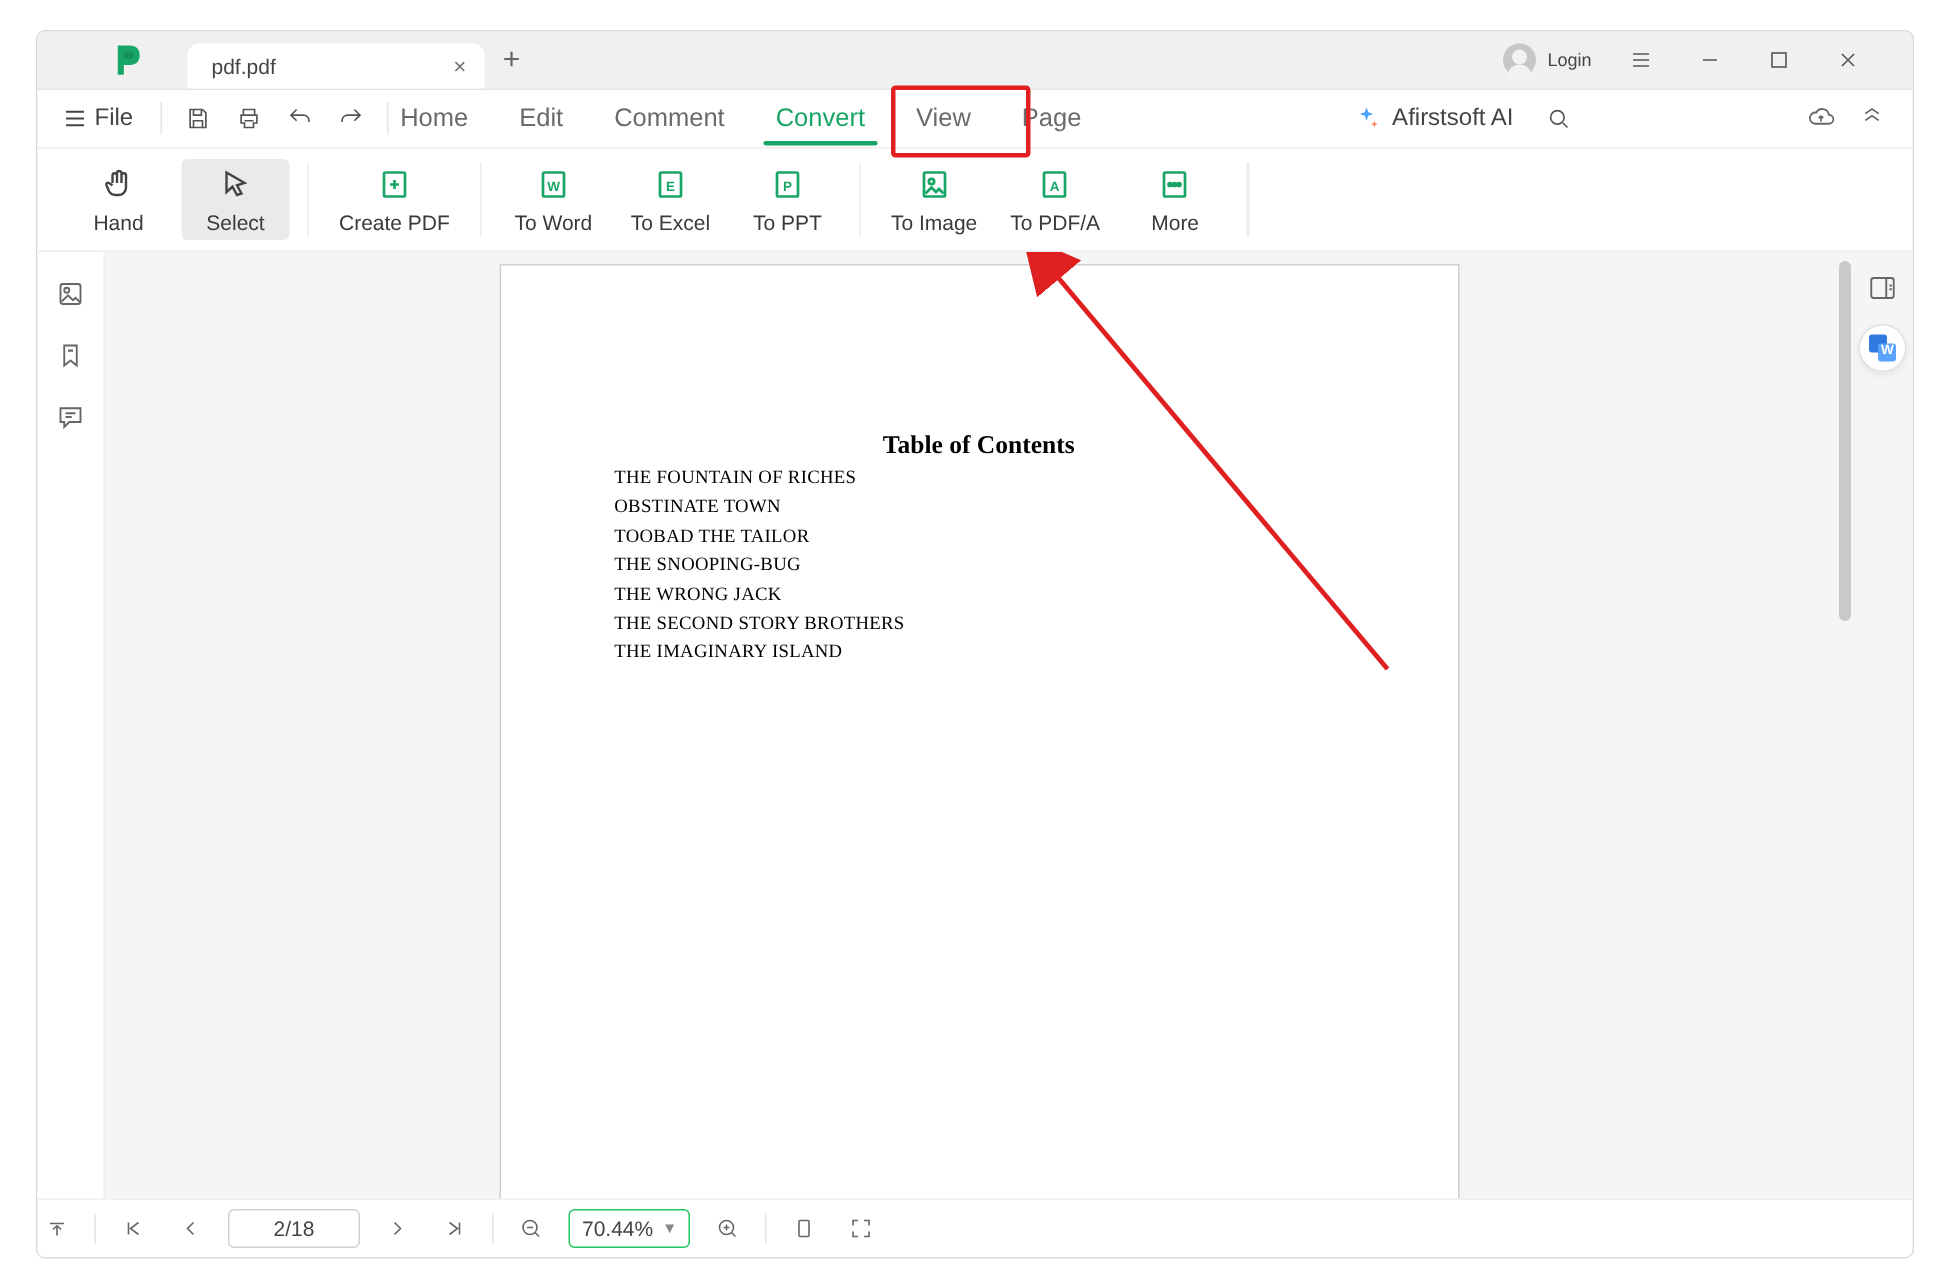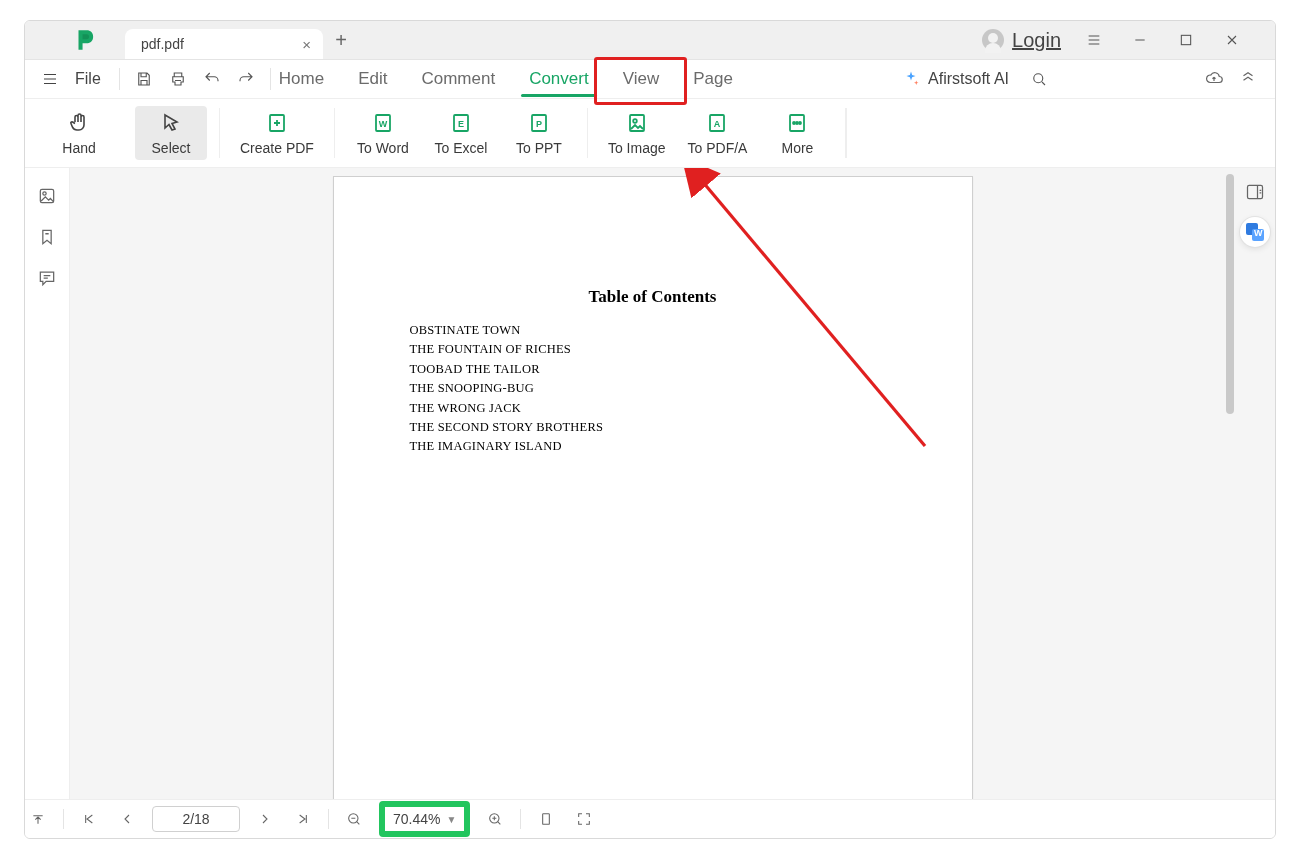--- a/index.html
+++ b/index.html
@@ -50,34 +50,34 @@
     align-self:flex-end;
     position:relative;
   }
   .tab .close{margin-left:auto;color:#777;font-size:15px;}
   .new-tab{
     width:28px;height:28px;display:flex;align-items:center;justify-content:center;
     color:#666;font-size:20px;cursor:pointer;
   }
   .titlebar-spacer{flex:1;}
   .tb-right{display:flex;align-items:center;gap:20px;padding-right:6px;}
-  .login{display:flex;align-items:center;gap:8px;color:#444;font-size:20px;text-decoration:underline;}
+  .login{display:flex;align-items:center;gap:8px;color:#444;font-size:12px;}
   .login .avatar{width:22px;height:22px;border-radius:50%;background:#c7c7c7;position:relative;}
   .login .avatar:before{content:"";position:absolute;left:6px;top:4px;width:10px;height:10px;border-radius:50%;background:#f2f2f2;}
   .login .avatar:after{content:"";position:absolute;left:3px;bottom:-2px;width:16px;height:10px;border-radius:8px 8px 0 0;background:#f2f2f2;}
   .win-btn, .hamburger{width:26px;height:26px;display:flex;align-items:center;justify-content:center;color:#555;}
   .win-btn svg,.hamburger svg{width:16px;height:16px;stroke:#555;stroke-width:1.6;fill:none;}
   
   .menubar{
     height:38px;background:#fff;
     display:flex;align-items:center;gap:0;
     padding:0 8px;border-bottom:1px solid #eee;
   }
   .mb-left{display:flex;align-items:center;gap:6px;}
-  .mb-left .file-btn{display:flex;align-items:center;gap:16px;padding:4px 8px;color:#444;font-size:16px;}
+  .mb-left .file-btn{display:flex;align-items:center;gap:4px;padding:4px 8px;color:#444;font-size:16px;}
   .mb-left .divider{width:1px;height:22px;background:#e4e4e4;margin:0 4px;}
   .mb-icon{width:28px;height:28px;display:flex;align-items:center;justify-content:center;color:#555;}
   .mb-icon svg{width:18px;height:18px;stroke:#555;stroke-width:1.5;fill:none;}
   .mb-tabs{flex:1;display:flex;align-items:center;justify-content:flex-start;gap:26px;}
   .mb-tab{color:#6b6b6b;font-size:17px;padding:6px 4px;position:relative;}
   .mb-tab.active{color:var(--accent);}
   .mb-tab .underline{position:absolute;left:-4px;right:-4px;bottom:-2px;height:3px;background:var(--accent);border-radius:2px;display:none;}
   .mb-tab.active .underline{display:block;}
   .mb-right{display:flex;align-items:center;gap:16px;padding-right:10px;}
   .ai-btn{display:flex;align-items:center;gap:8px;color:#444;font-size:16px;}
@@ -85,21 +85,21 @@
   .cloud-icon svg,.collapse-icon svg{width:18px;height:18px;stroke:#666;stroke-width:1.6;fill:none;}
   .annot-box{position:absolute;border:3px solid var(--red-annot);pointer-events:none;border-radius:3px;}
   
   .ribbon{
     height:68px;background:#fff;border-bottom:1px solid #eee;
     display:flex;align-items:center;gap:0;padding:0 6px;
   }
   .rb-group{display:flex;align-items:center;gap:6px;padding:0 12px;}
   .rb-sep{width:1px;height:50px;background:#eee;}
   .rb-btn{display:flex;flex-direction:column;align-items:center;justify-content:center;gap:4px;min-width:56px;padding:4px 8px;border-radius:4px;}
-  .rb-btn.selected{background:#eaeaea;margin-left:14px;}
+  .rb-btn.selected{background:#eaeaea;}
   .rb-btn .ic{width:26px;height:26px;display:flex;align-items:center;justify-content:center;}
   .rb-btn .ic svg{width:24px;height:24px;}
   .rb-btn .lbl{font-size:14px;color:#3a3a3a;white-space:nowrap;}
   
   .workspace{
     flex:1;display:flex;align-items:stretch;background:var(--grey-light);position:relative;overflow:hidden;
   }
   .ws-left{
     width:44px;background:#fff;border-right:1px solid #eee;
     display:flex;flex-direction:column;align-items:center;gap:18px;padding-top:18px;
@@ -117,36 +117,36 @@
   .badge .sq.b{background:#5aa3ff;left:6px;top:6px;}
   .badge .sq.b:after{content:"W";position:absolute;left:2px;top:-1px;font-size:9px;font-weight:700;color:#fff;}
   .canvas{flex:1;position:relative;overflow:hidden;}
   .page{
     position:absolute;left:50%;transform:translateX(-50%);
     top:8px;width:486px;height:602px;background:#fff;border:1px solid #cfcfcf;
     box-shadow:0 1px 2px rgba(0,0,0,.05);
     padding:110px 76px 0 76px;
     font-family:"Times New Roman",Times,serif;color:#000;
   }
-  .page h2{text-align:center;font-size:17px;font-weight:700;margin:0 0 14px 0;}
+  .page h2{text-align:center;font-size:17px;font-weight:700;margin:0 0 2px 0;}
   .page .entry{font-size:12.5px;line-height:1.55;letter-spacing:.2px;}
   .scrollbar-track{position:absolute;right:0;top:0;bottom:0;width:12px;background:transparent;}
   .scrollbar-thumb{position:absolute;right:1px;top:6px;width:8px;height:240px;background:#c9c9c9;border-radius:4px;}
   
   .arrow-svg{position:absolute;left:0;top:0;width:100%;height:100%;pointer-events:none;}
   
   .statusbar{
     height:38px;background:#fff;border-top:1px solid #eee;
     display:flex;align-items:center;gap:12px;color:#555;
   }
   .sb-ic{width:26px;height:26px;display:flex;align-items:center;justify-content:center;}
   .sb-ic svg{width:16px;height:16px;stroke:#666;stroke-width:1.6;fill:none;}
   .sb-sep{width:1px;height:20px;background:#e4e4e4;}
   .pagebox{width:86px;height:24px;border:1px solid #d0d0d0;border-radius:4px;display:flex;align-items:center;justify-content:center;font-size:14px;color:#444;}
-  .zoombox{height:24px;border:6px solid #22c55e;border-radius:4px;display:flex;align-items:center;padding:0 8px;gap:6px;font-size:14px;color:#444;}
+  .zoombox{height:24px;border:1px solid #22c55e;border-radius:4px;display:flex;align-items:center;padding:0 8px;gap:6px;font-size:14px;color:#444;}
   .zoombox .caret{font-size:10px;color:#888;}
 </style>
 </head>
 <body>
 
 <div class="app-window">
 
   <div class="titlebar">
     <div class="brand">
       <svg viewBox="0 0 32 32">
@@ -378,22 +378,22 @@
             <path d="M4 5h16v11H11l-4 4v-4H4z"></path>
             <path d="M8 9h8M8 12h5"></path>
           </svg>
       </div>
     </div>
 
     <div class="canvas">
       <div class="page">
         <h2>Table of Contents</h2>
         <div id="toc-list">
+            <div class="entry">THE FOUNTAIN OF RICHES</div>
             <div class="entry">OBSTINATE TOWN</div>
-            <div class="entry">THE FOUNTAIN OF RICHES</div>
             <div class="entry">TOOBAD THE TAILOR</div>
             <div class="entry">THE SNOOPING-BUG</div>
             <div class="entry">THE WRONG JACK</div>
             <div class="entry">THE SECOND STORY BROTHERS</div>
             <div class="entry">THE IMAGINARY ISLAND</div>
           </div>
       </div>
 
       <svg class="arrow-svg">
         <defs>

